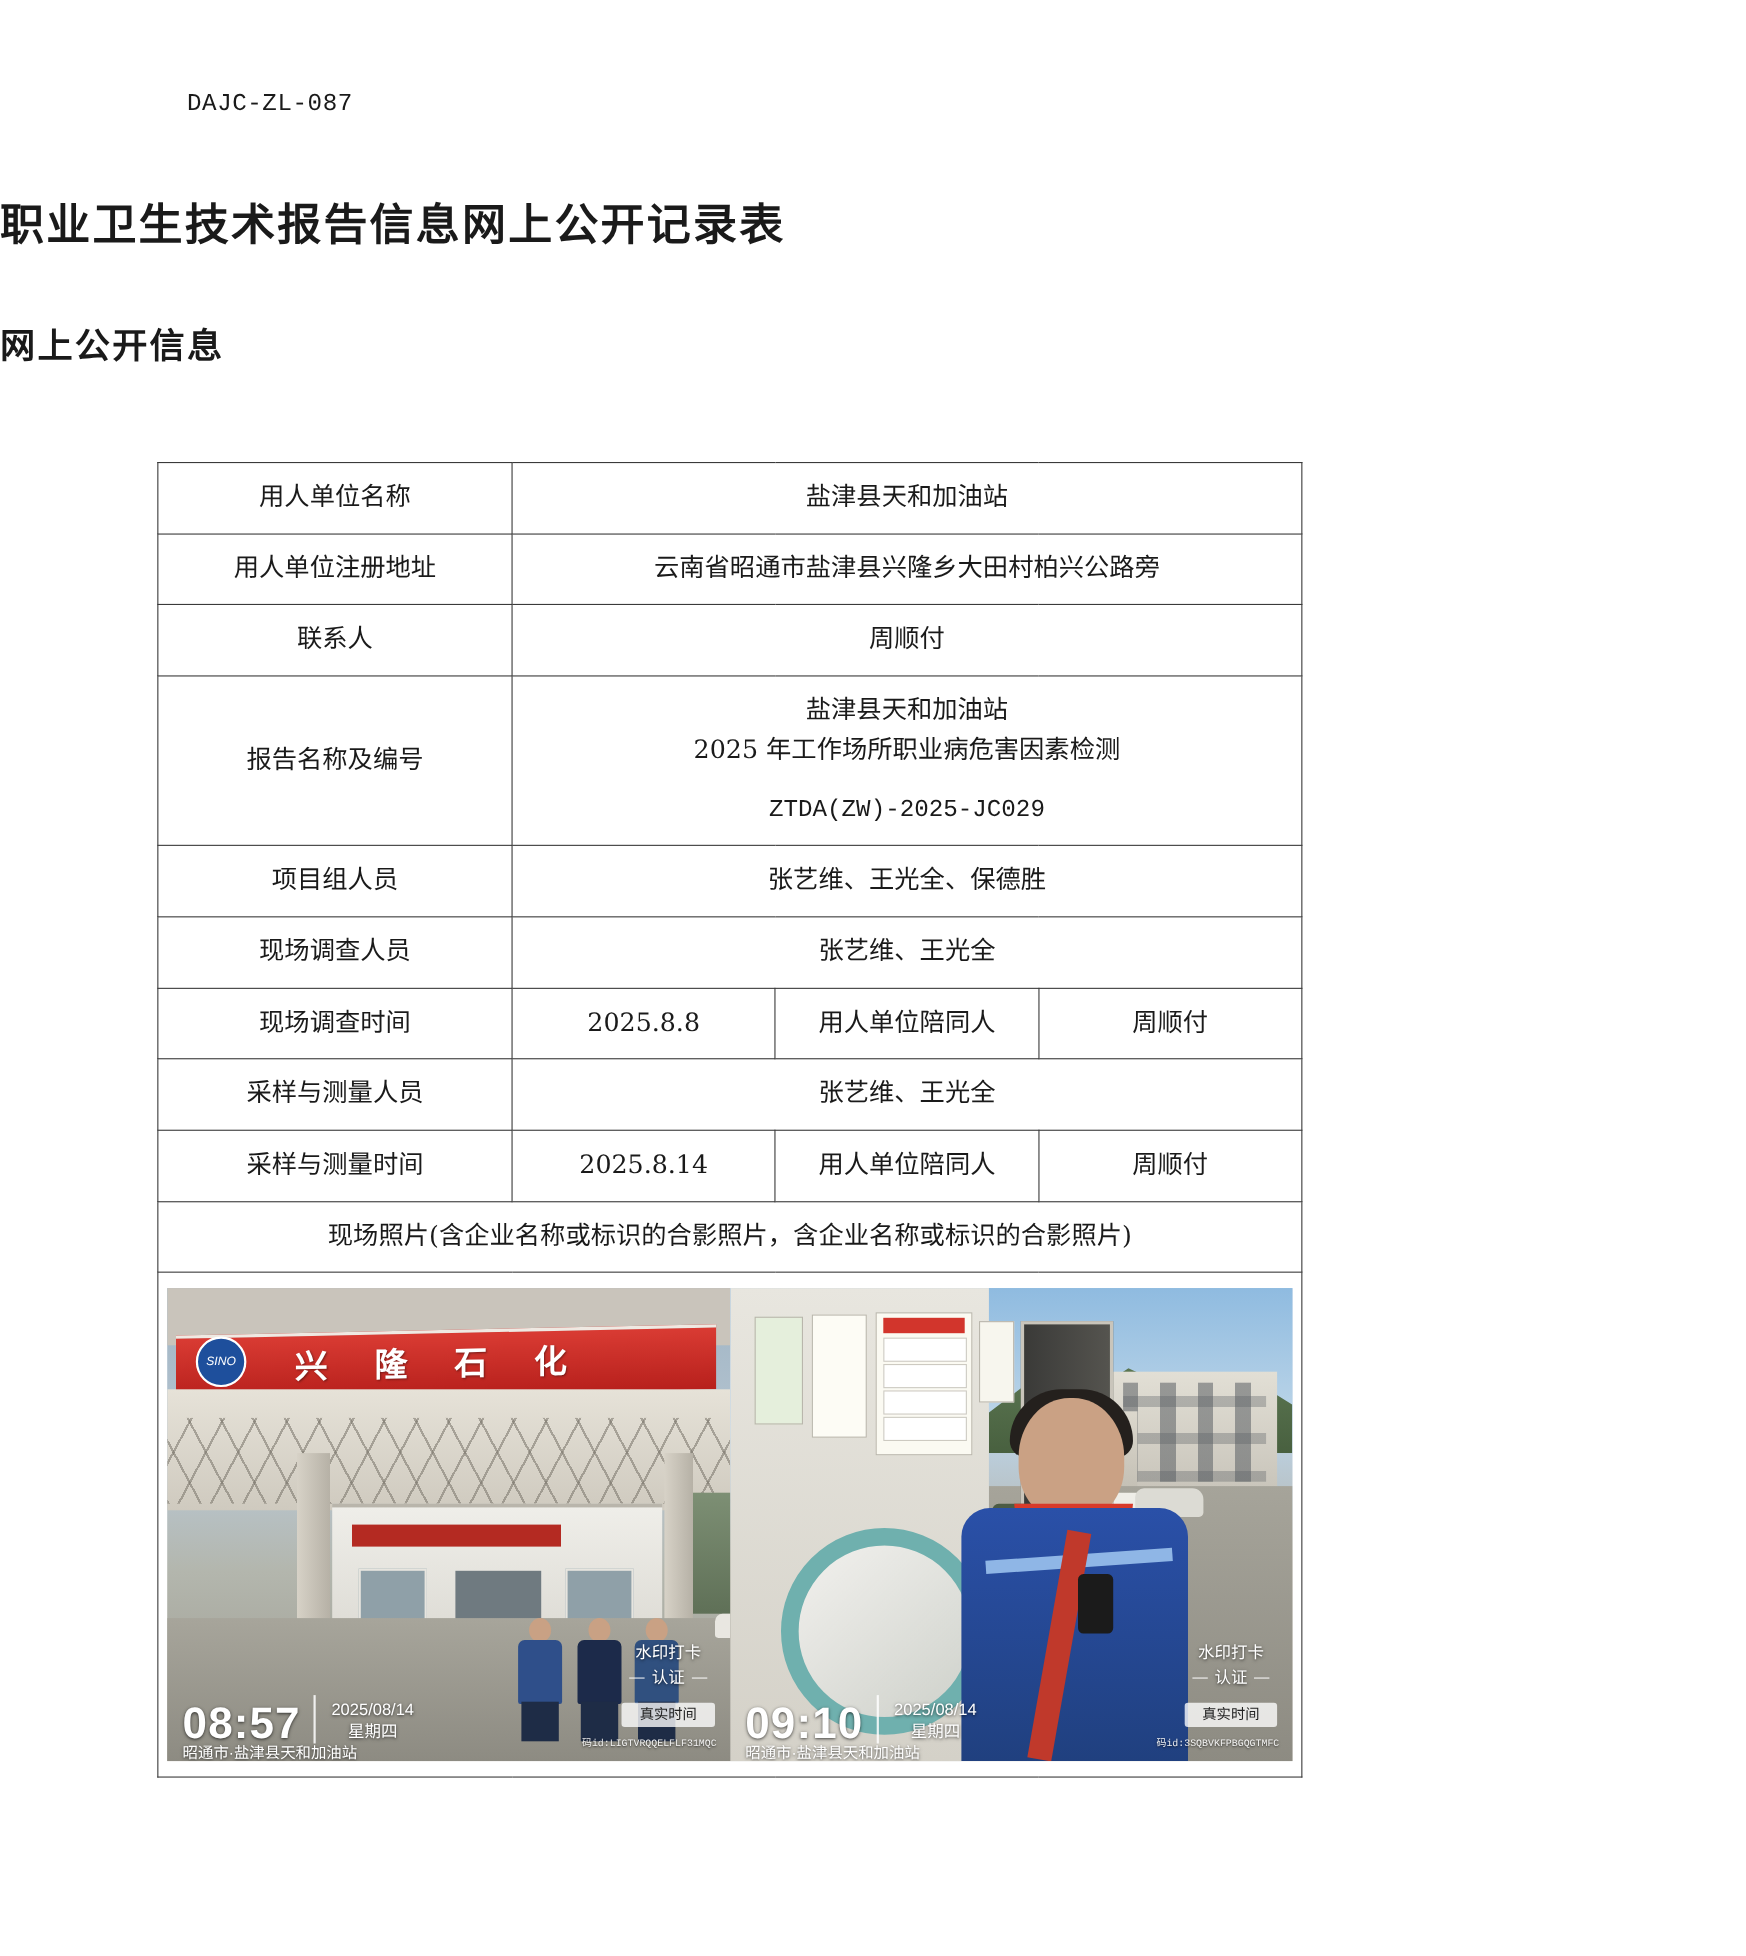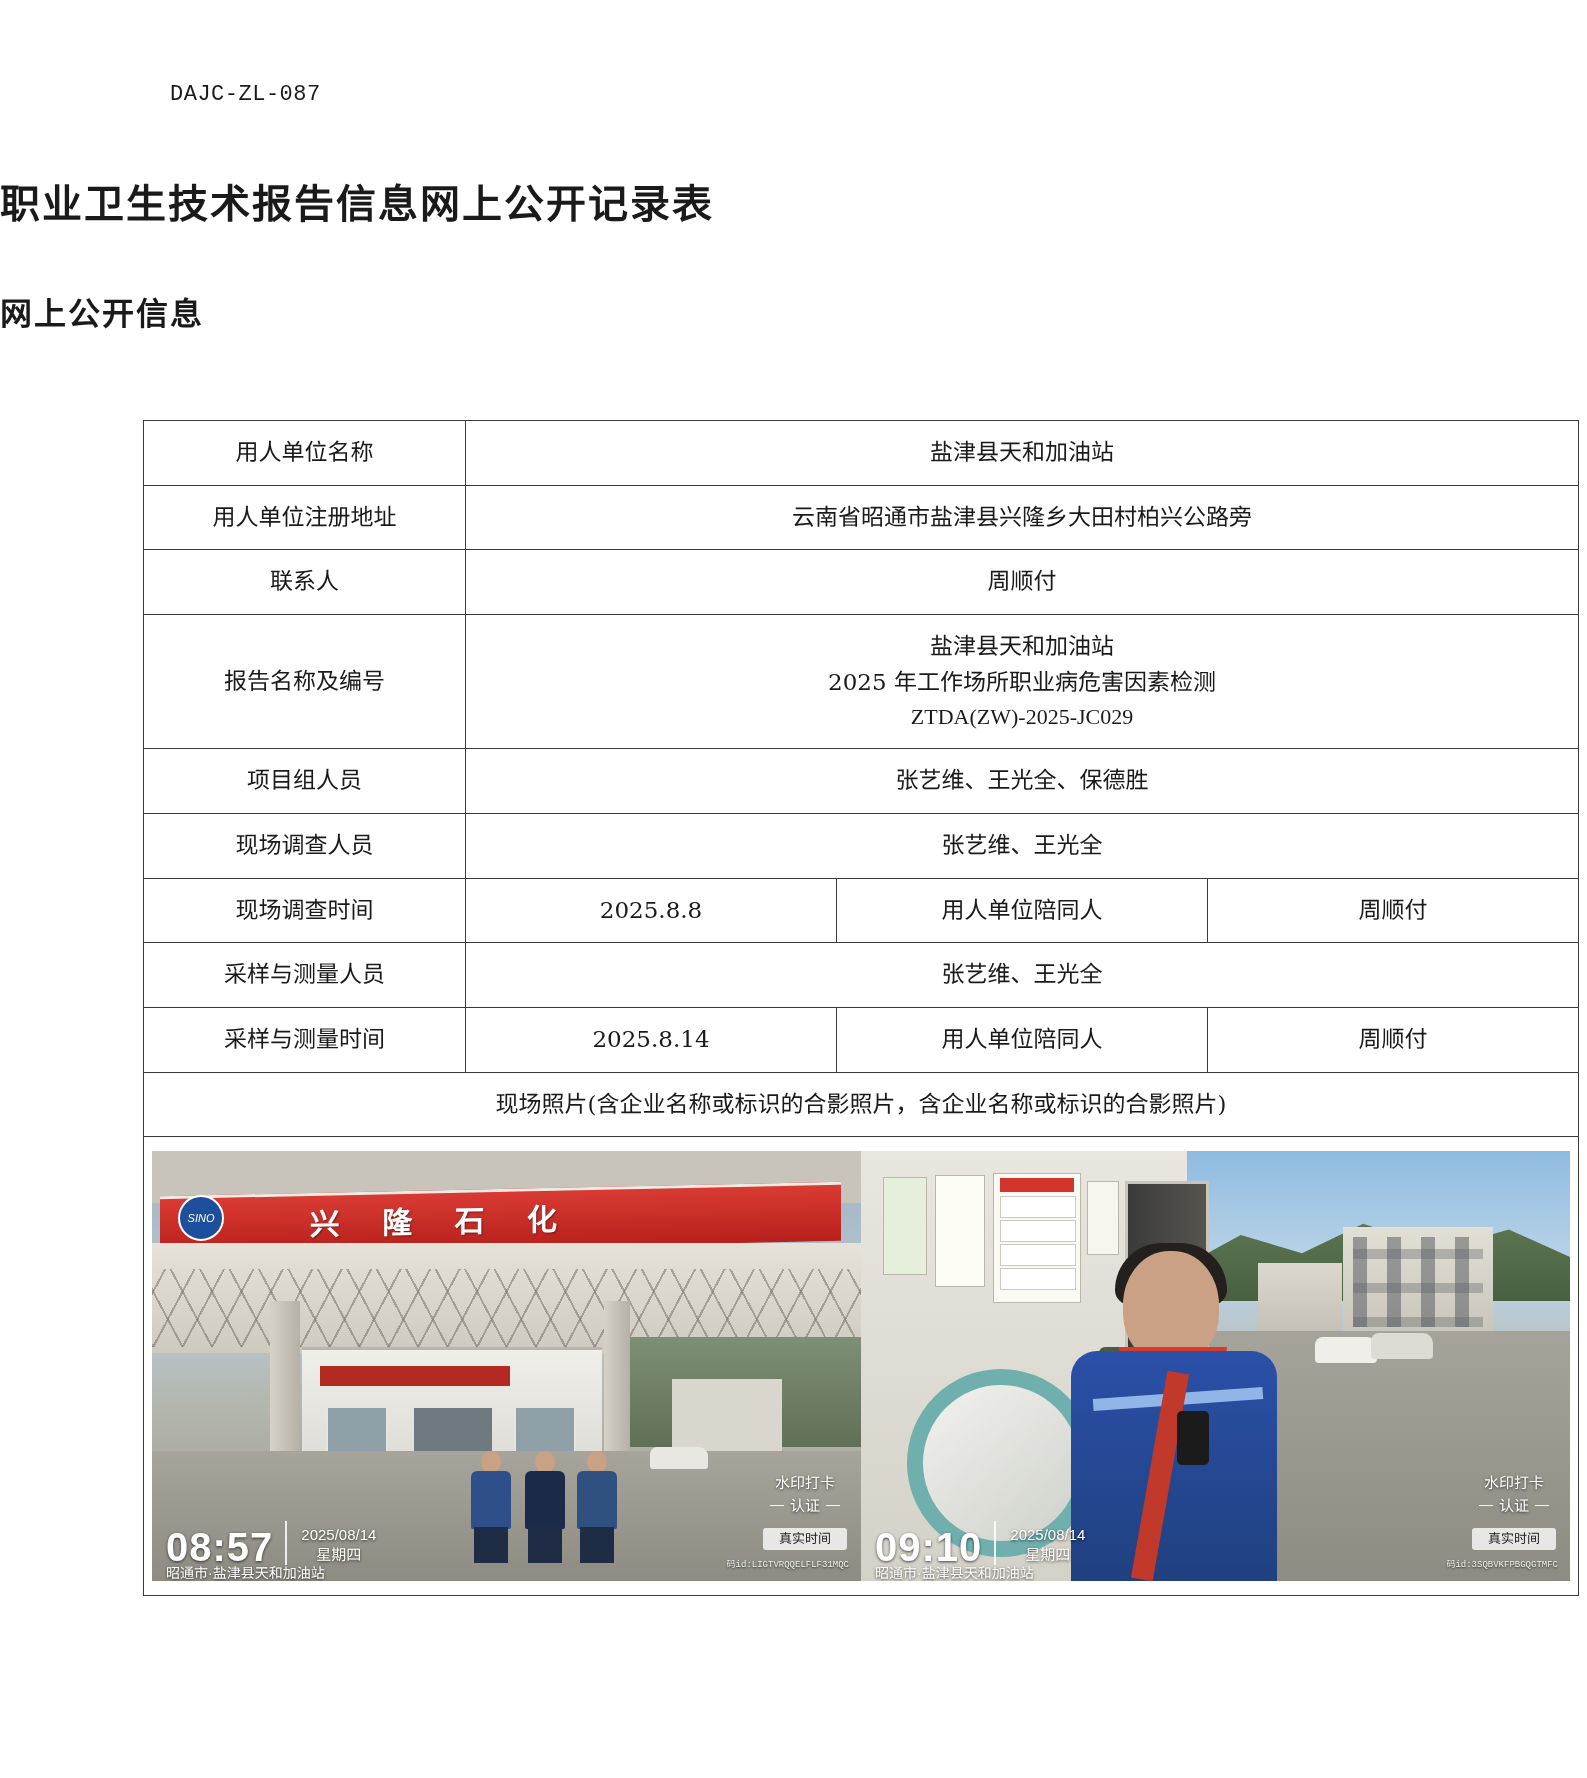--- a/index.html
+++ b/index.html
@@ -50,44 +50,45 @@
     top: 288px;
     font-size: 32px;
     font-weight: 700;
     letter-spacing: 2px;
     font-family: "DejaVu Serif", "Liberation Serif", serif;
   }
   table.info {
     position: absolute;
     left: 143px;
     top: 420px;
-    width: 1436px;
+    width: 1041px;
     border-collapse: collapse;
     table-layout: fixed;
   }
   table.info td {
     border: 1px solid #3a3a3a;
     text-align: center;
     vertical-align: middle;
     font-size: 23px;
     padding: 14px 8px;
     line-height: 1.55;
     font-family: "DejaVu Serif", "Liberation Serif", serif;
   }
   td.label {
     width: 305px;
   }
   td.val-wide { }
   td.val-date { width: 380px; }
   td.lbl-mid { width: 300px; }
   td.val-person { width: 242px; }
   .code-inline {
-    font-family: Liberation Serif, serif;
+    font-family: Liberation Mono, monospace;
     font-size: 22px;
     letter-spacing: 0px;
+    margin-top: 20px;
   }
   .two-line span { display: block; }
   td.photo-header {
     text-align: left;
     font-size: 23px;
     padding: 12px 4px 12px 2px;
   }
   td.photo-cell {
     padding: 0;
     border: 1px solid #3a3a3a;

